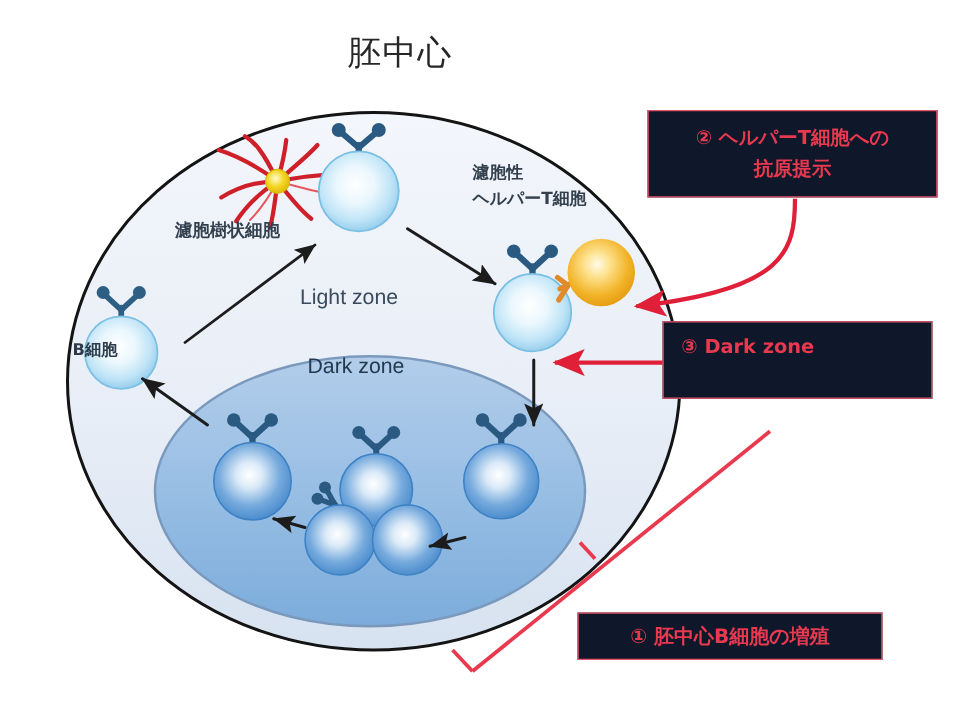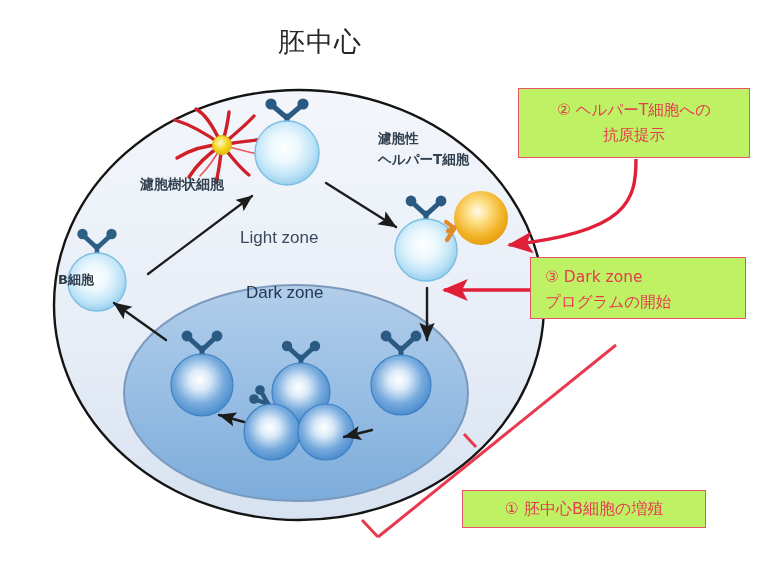--- a/index.html
+++ b/index.html
@@ -24,22 +24,22 @@
     text-align:left;width:120px;line-height:21px;
     font-family:"DejaVu Sans",sans-serif;}
   .lbl-bcell{left:14px;top:271px;font-size:13px;font-weight:bold;color:#2d3b4b;
     font-family:"DejaVu Sans",sans-serif;text-align:right;}
   .lbl-light{left:196px;top:228px;font-size:17px;color:#3a4a5c;
     font-family:"Liberation Sans",sans-serif;}
   .lbl-dark{left:202px;top:283px;font-size:17px;color:#22394f;
     font-family:"Liberation Sans",sans-serif;}
 
   .redbox{
-    position:absolute;border:1.6px solid #e8536a;background:#bef264;
-    color:#e8394f;font-weight:normal;text-align:center;
+    position:absolute;border:1.6px solid #e8536a;background:#0f172a;
+    color:#e8394f;font-weight:bold;text-align:center;
     font-family:"DejaVu Sans","Liberation Sans",sans-serif;
     box-sizing:border-box;
   }
   .redbox .ln{display:block;}
   #box2{left:474px;top:88px;width:232px;height:70px;font-size:15.5px;
         padding-top:9px;line-height:25px;}
   #box3{left:486px;top:257px;width:216px;height:62px;font-size:15.5px;
         padding-top:7px;line-height:25px;text-align:left;padding-left:14px;}
   #box1{left:418px;top:490px;width:244px;height:38px;font-size:16px;
         line-height:36px;}
@@ -255,20 +255,19 @@
 
   <div class="lbl lbl-dark">Dark zone</div>
 
   <div class="redbox" id="box2">
     <span class="ln">② ヘルパーT細胞への</span>
     <span class="ln">抗原提示</span>
   </div>
 
   <div class="redbox" id="box3">
     <span class="ln">③ Dark zone</span>
-    <span class="ln">プログラムの開始</span>
   </div>
 
   <div class="redbox" id="box1">
     <span class="ln">① 胚中心B細胞の増殖</span>
   </div>
 
 </div>
 
 </body></html>

